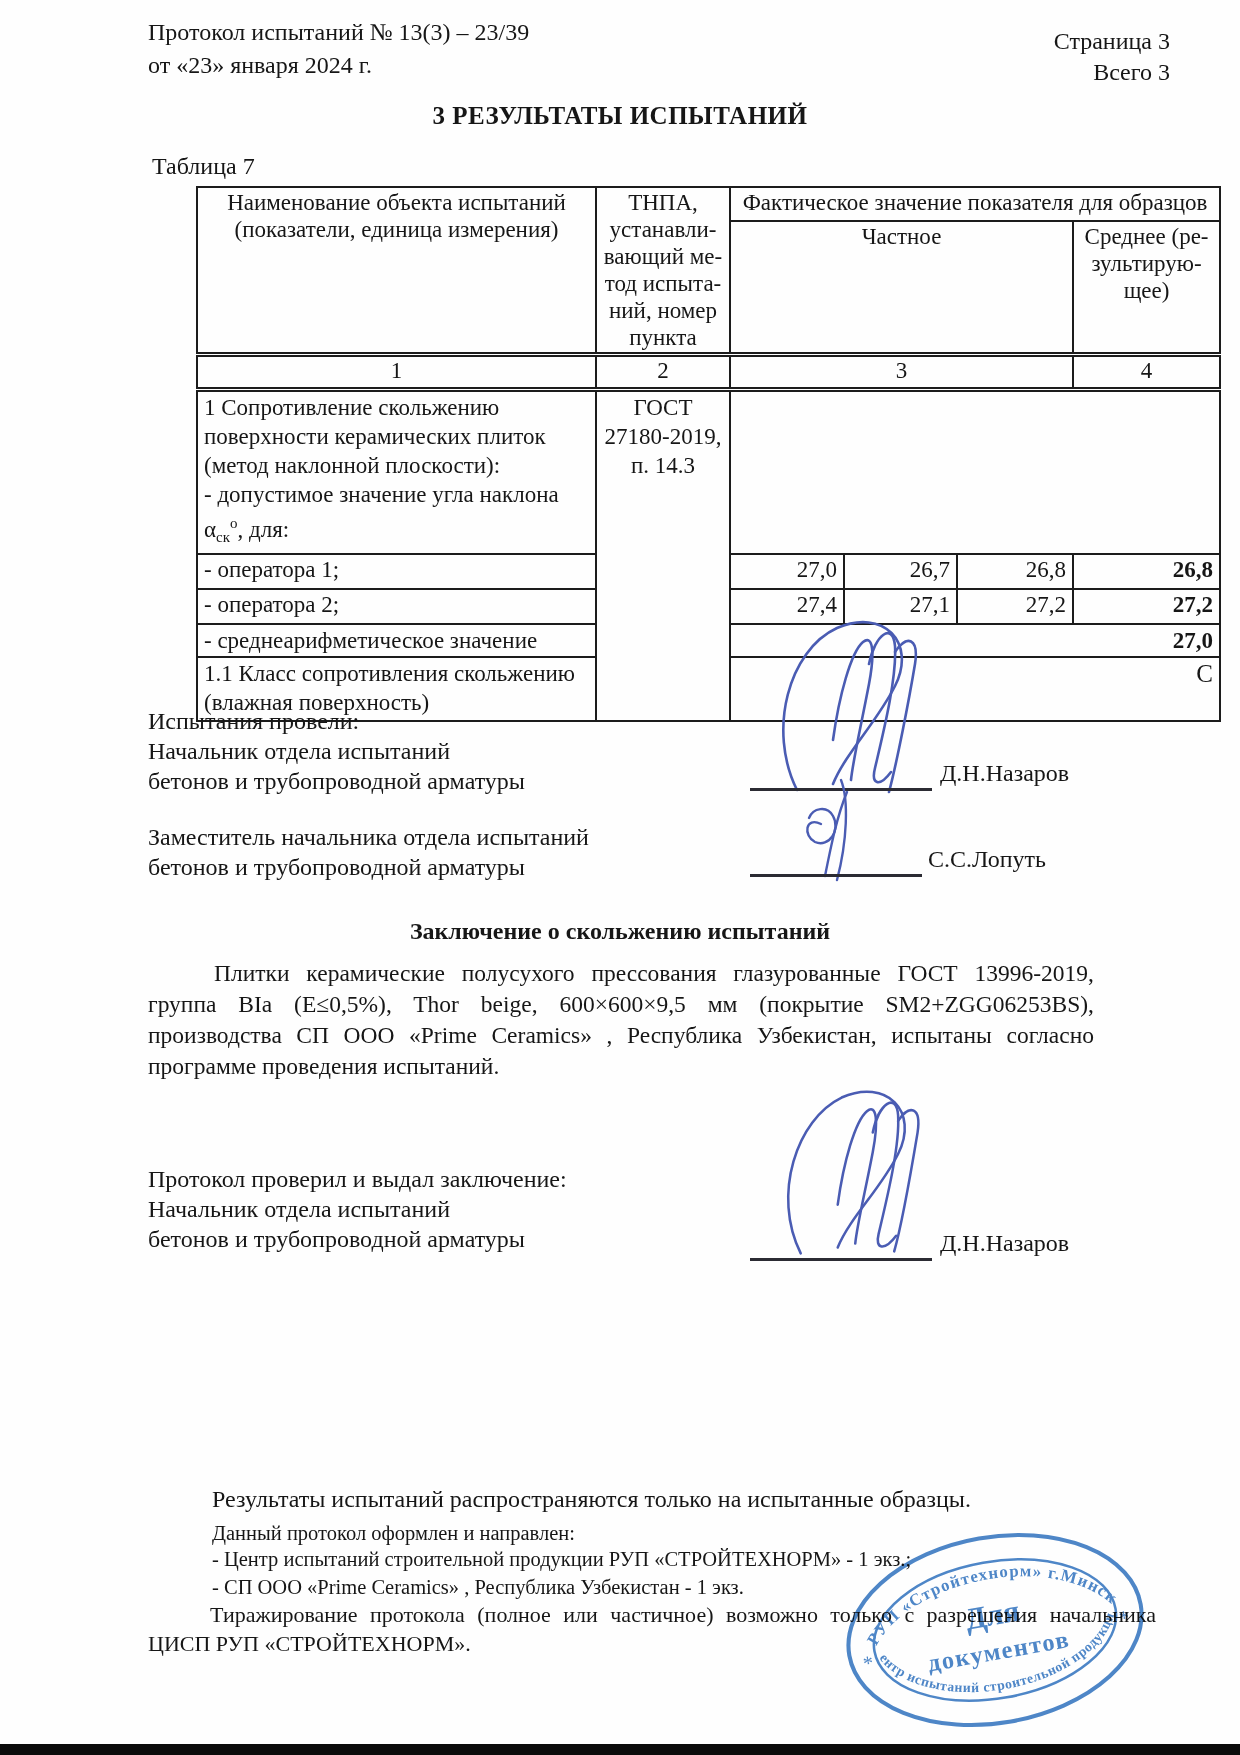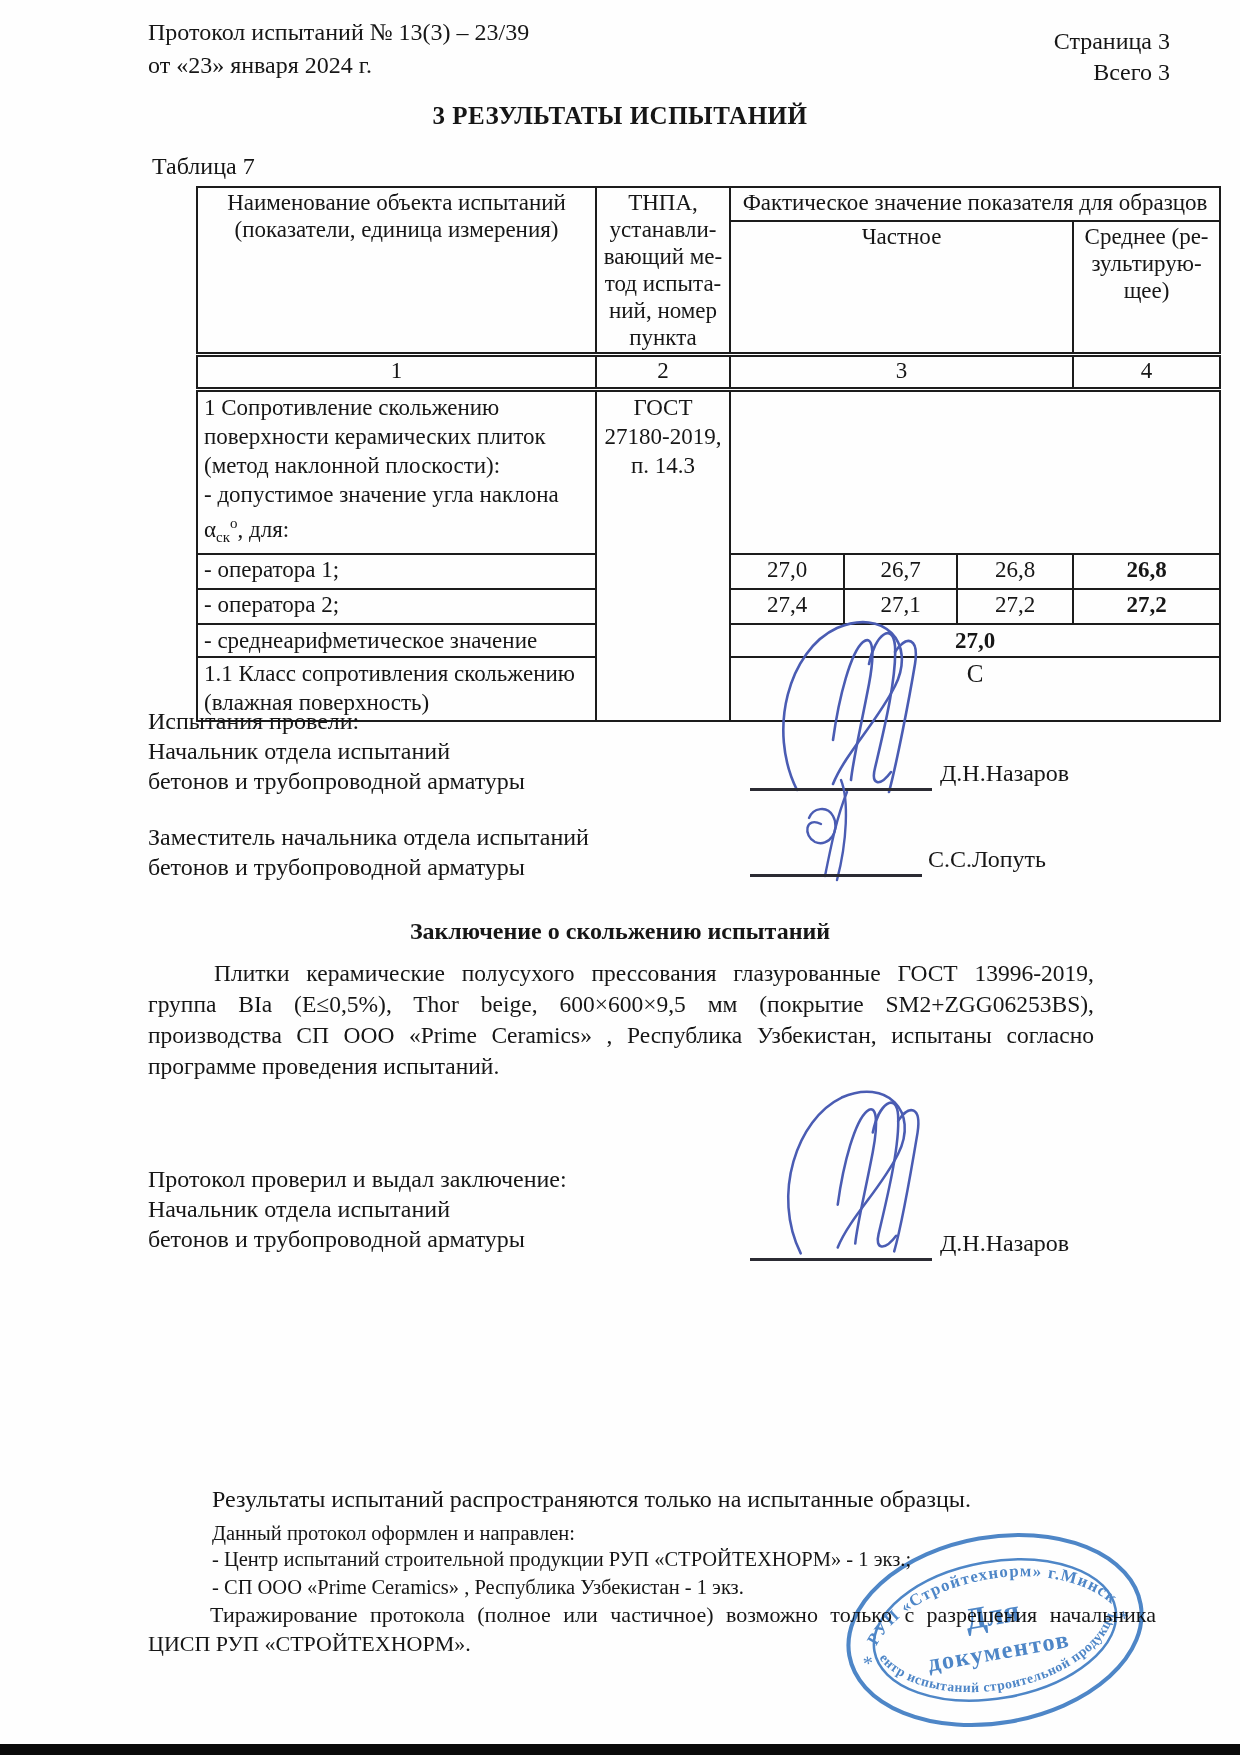--- a/index.html
+++ b/index.html
@@ -28,21 +28,21 @@
   table{border-collapse:collapse;table-layout:fixed;width:1023px;font-size:23px;}
   th,td{border:2px solid #1c1c1c;padding:1px 6px;font-weight:normal;vertical-align:top;line-height:27px;}
   tr.h1 th{height:30px;}
   tr.h2 th{height:128px;}
   tr.nums td{height:28px;text-align:center;line-height:26px;
     border-top:5px double #1c1c1c;border-bottom:5px double #1c1c1c;}
   tr.desc td{height:148px;line-height:29px;}
   tr.op td{height:31px;}
   tr.avg td, tr.cls td{line-height:29px;}
   tr.cls td{height:60px;}
-  td.val{text-align:center;}
+  td.val{text-align:right;}
   sub.sm{font-size:15px;}
   sup.sm{font-size:15px;}
   .tnpa-val{text-align:center;}
   .cls-val{font-size:25px;}
 
   
   .body-text{font-size:24px;line-height:30px;}
   #sig-intro{left:148px;top:706px;}
   #sig1-roles{left:148px;top:736px;}
   #sig2-roles{left:148px;top:822px;}

